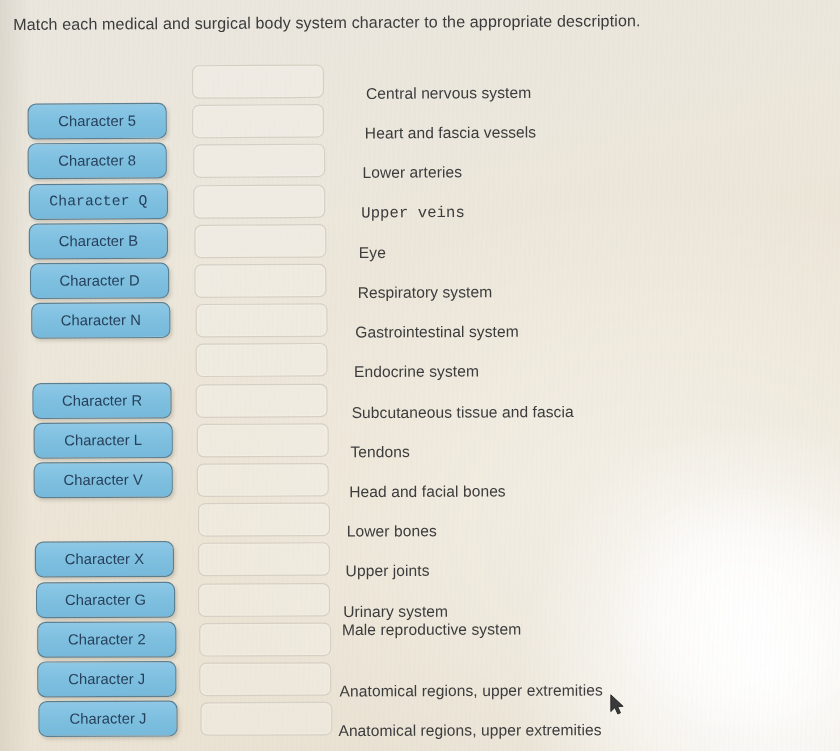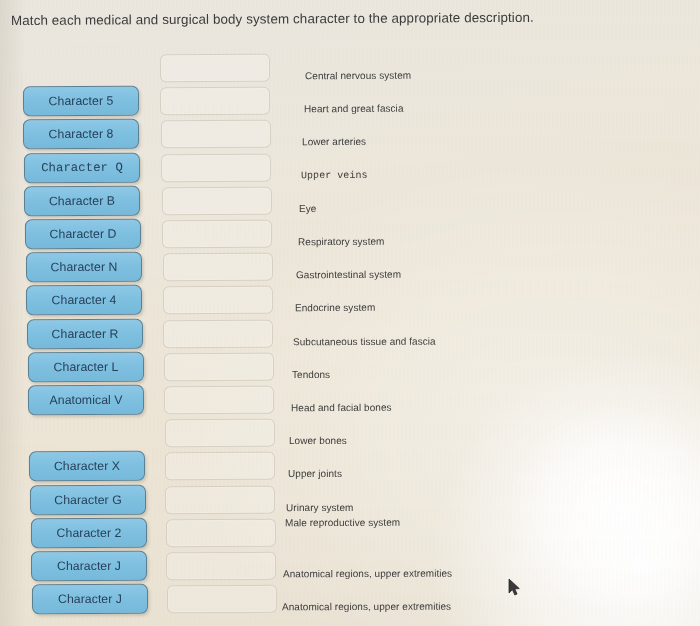--- a/index.html
+++ b/index.html
@@ -86,21 +86,21 @@
     width: 110px;
     border-radius: 6px;
     border: 1.2px solid #d6d0c4;
     background: rgba(255,255,255,0.20);
     box-sizing: border-box;
     box-shadow: inset 0 0 2px rgba(255,255,255,0.5);
   }
 
   .desc {
     position: absolute;
-    font-size: 10px;
+    font-size: 13px;
     color: #3c3c3d;
     white-space: nowrap;
     letter-spacing: .05px;
     line-height: 1;
   }
 
   #cursor {
     position: absolute;
     left: 508px;
     top: 578px;
@@ -128,21 +128,21 @@
 <div id="prompt">Match each medical and surgical body system character to the appropriate description.</div>
 
 <div id="rows-container">
     <div class="row" style="top: 0px;">
       <div class="drop-zone" style="left: 160px; top: 54px; transform: rotate(-0.35deg);"></div>
       <div class="desc" style="left: 305px; top: 71px; transform: rotate(-0.35deg);">Central nervous system</div>
     </div>
     <div class="row" style="top: 0px;">
       <div class="char-btn" style="left: 22.62px; top: 86.2px; transform: rotate(-0.34deg);">Character 5</div>
       <div class="drop-zone" style="left: 160.42px; top: 87.2px; transform: rotate(-0.34deg);"></div>
-      <div class="desc" style="left: 303.55px; top: 104.2px; transform: rotate(-0.34deg);">Heart and great fascia</div>
+      <div class="desc" style="left: 303.55px; top: 104.2px; transform: rotate(-0.34deg);">Heart and fascia vessels</div>
     </div>
     <div class="row" style="top: 0px;">
       <div class="char-btn" style="left: 23.24px; top: 119.4px; transform: rotate(-0.33deg);">Character 8</div>
       <div class="drop-zone" style="left: 160.84px; top: 120.4px; transform: rotate(-0.33deg);"></div>
       <div class="desc" style="left: 302.1px; top: 137.4px; transform: rotate(-0.33deg);">Lower arteries</div>
     </div>
     <div class="row" style="top: 0px; font-family: Liberation Mono, monospace;">
       <div class="char-btn" style="left: 23.86px; top: 152.6px; transform: rotate(-0.32deg);">Character Q</div>
       <div class="drop-zone" style="left: 161.26px; top: 153.6px; transform: rotate(-0.32deg);"></div>
       <div class="desc" style="left: 300.65px; top: 170.6px; transform: rotate(-0.32deg);">Upper veins</div>
@@ -156,36 +156,35 @@
       <div class="char-btn" style="left: 25.1px; top: 219px; transform: rotate(-0.3deg);">Character D</div>
       <div class="drop-zone" style="left: 162.1px; top: 220px; transform: rotate(-0.3deg);"></div>
       <div class="desc" style="left: 297.75px; top: 237px; transform: rotate(-0.3deg);">Respiratory system</div>
     </div>
     <div class="row" style="top: 0px;">
       <div class="char-btn" style="left: 25.72px; top: 252.2px; transform: rotate(-0.29deg);">Character N</div>
       <div class="drop-zone" style="left: 162.52px; top: 253.2px; transform: rotate(-0.29deg);"></div>
       <div class="desc" style="left: 296.3px; top: 270.2px; transform: rotate(-0.29deg);">Gastrointestinal system</div>
     </div>
     <div class="row" style="top: 0px;">
-      <div class="char-btn" style="left: 26.34px; top: 285.4px; transform: rotate(-0.28deg);">Character 4</div>
       <div class="drop-zone" style="left: 162.94px; top: 286.4px; transform: rotate(-0.28deg);"></div>
       <div class="desc" style="left: 294.85px; top: 303.4px; transform: rotate(-0.28deg);">Endocrine system</div>
     </div>
     <div class="row" style="top: 0px;">
       <div class="char-btn" style="left: 26.96px; top: 318.6px; transform: rotate(-0.27deg);">Character R</div>
       <div class="drop-zone" style="left: 163.36px; top: 319.6px; transform: rotate(-0.27deg);"></div>
       <div class="desc" style="left: 293.4px; top: 336.6px; transform: rotate(-0.27deg);">Subcutaneous tissue and fascia</div>
     </div>
     <div class="row" style="top: 0px;">
       <div class="char-btn" style="left: 27.58px; top: 351.8px; transform: rotate(-0.26deg);">Character L</div>
       <div class="drop-zone" style="left: 163.78px; top: 352.8px; transform: rotate(-0.26deg);"></div>
       <div class="desc" style="left: 291.95px; top: 369.8px; transform: rotate(-0.26deg);">Tendons</div>
     </div>
     <div class="row" style="top: 0px;">
-      <div class="char-btn" style="left: 28.2px; top: 385px; transform: rotate(-0.25deg);">Anatomical V</div>
+      <div class="char-btn" style="left: 28.2px; top: 385px; transform: rotate(-0.25deg);">Character V</div>
       <div class="drop-zone" style="left: 164.2px; top: 386px; transform: rotate(-0.25deg);"></div>
       <div class="desc" style="left: 290.5px; top: 403px; transform: rotate(-0.25deg);">Head and facial bones</div>
     </div>
     <div class="row" style="top: 0px;">
       <div class="drop-zone" style="left: 164.62px; top: 419.2px; transform: rotate(-0.24deg);"></div>
       <div class="desc" style="left: 289.05px; top: 436.2px; transform: rotate(-0.24deg);">Lower bones</div>
     </div>
     <div class="row" style="top: 0px;">
       <div class="char-btn" style="left: 29.44px; top: 451.4px; transform: rotate(-0.23deg);">Character X</div>
       <div class="drop-zone" style="left: 165.04px; top: 452.4px; transform: rotate(-0.23deg);"></div>

